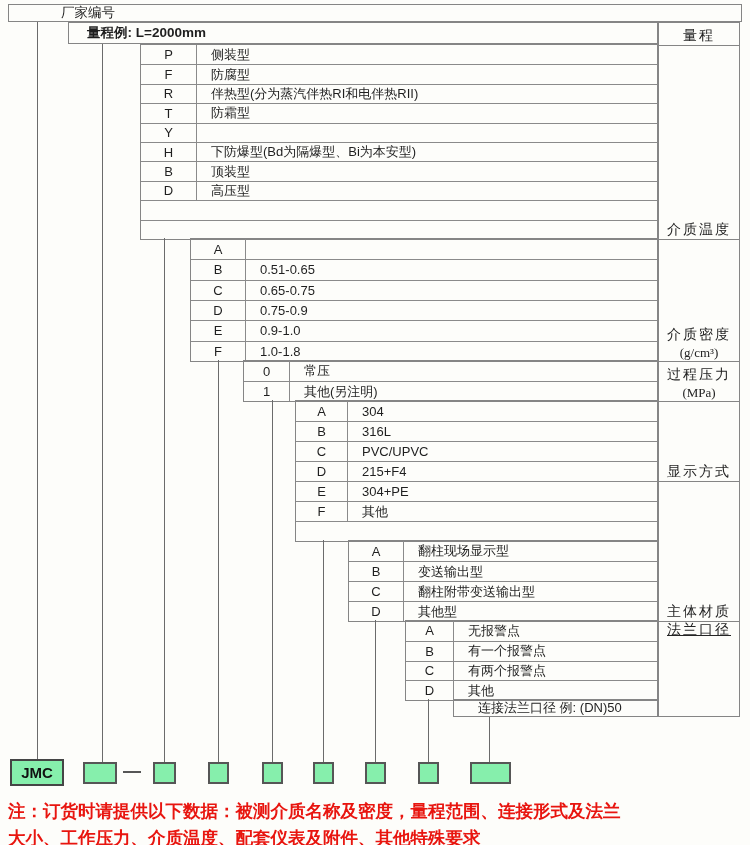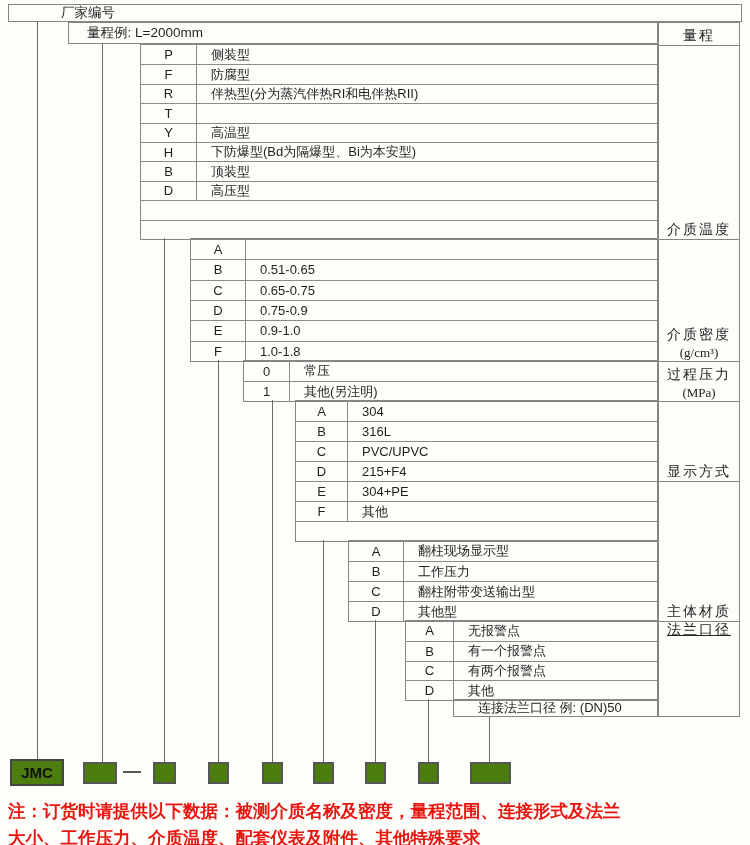--- a/index.html
+++ b/index.html
@@ -39,21 +39,21 @@
     font-size:14px;color:#242424;
   }
   .lcell + .lcell{border-top:1px solid #858585;}
   .lcell .l1{letter-spacing:2px;white-space:nowrap;}
   .lcell .l2{font-size:13px;letter-spacing:0;margin-top:1px;white-space:nowrap;}
   
   .vline{position:absolute;width:0;border-left:1.5px solid #6b6b6b;}
   
   .cbox{
     position:absolute;box-sizing:border-box;border:2px solid #565656;
-    background:#4d7c0f;
+    background:#86efac;
   }
   #jmc-box{
     display:flex;align-items:center;justify-content:center;
     font-weight:bold;font-size:15px;color:#111;border-color:#454545;
   }
   #dash{position:absolute;border-top:2px solid #565656;width:18px;}
   
   #flange-row{
     position:absolute;box-sizing:border-box;border:1px solid #858585;
     display:flex;align-items:center;padding-left:14px;font-size:13px;white-space:nowrap;
@@ -70,21 +70,21 @@
 </style>
 </head>
 <body>
 
 <div id="page">
 
   <div class="obox" id="mfr-box" style="left:8px;top:4px;width:734px;height:18px;">
     <span>厂家编号</span>
   </div>
 
-  <div class="obox" id="range-row" style="left:68px;top:22px;width:590px;height:22px;">
+  <div class="obox" id="range-row" style="left:68px;top:22px;width:590px;height:22px;font-weight:bold;">
     <span>量程例: L=2000mm</span>
   </div>
 
   <div id="label-col" style="left:658px;top:22px;width:82px;height:695px;">
     <div class="lcell" style="height:22px;">
       <span class="l1">量程</span>
     </div>
     <div class="lcell" style="height:194px;">
       <span class="l1">介质温度</span>
     </div>
@@ -116,24 +116,24 @@
         <div class="row" style="height: 19.4px;">
         <div class="code" style="width: 56px;">F</div>
         <div class="desc">防腐型</div>
       </div>
         <div class="row" style="height: 19.4px;">
         <div class="code" style="width: 56px;">R</div>
         <div class="desc">伴热型(分为蒸汽伴热RI和电伴热RII)</div>
       </div>
         <div class="row" style="height: 19.4px;">
         <div class="code" style="width: 56px;">T</div>
+        <div class="desc">防霜型</div>
       </div>
         <div class="row" style="height: 19.4px;">
         <div class="code" style="width: 56px;">Y</div>
-        <div class="desc">高温型</div>
       </div>
         <div class="row" style="height: 19.4px;">
         <div class="code" style="width: 56px;">H</div>
         <div class="desc">下防爆型(Bd为隔爆型、Bi为本安型)</div>
       </div>
         <div class="row" style="height: 19.4px;">
         <div class="code" style="width: 56px;">B</div>
         <div class="desc">顶装型</div>
       </div>
         <div class="row" style="height: 19.4px;">
@@ -226,21 +226,21 @@
   </div>
 
   <div class="sec" style="left:348px;top:540px;width:310px;">
     <div>
         <div class="row" style="height: 20px;">
         <div class="code" style="width: 55px;">A</div>
         <div class="desc">翻柱现场显示型</div>
       </div>
         <div class="row" style="height: 20px;">
         <div class="code" style="width: 55px;">B</div>
-        <div class="desc">工作压力</div>
+        <div class="desc">变送输出型</div>
       </div>
         <div class="row" style="height: 20px;">
         <div class="code" style="width: 55px;">C</div>
         <div class="desc">翻柱附带变送输出型</div>
       </div>
         <div class="row" style="height: 20px;">
         <div class="code" style="width: 55px;">D</div>
         <div class="desc">其他型</div>
       </div>
       </div>

